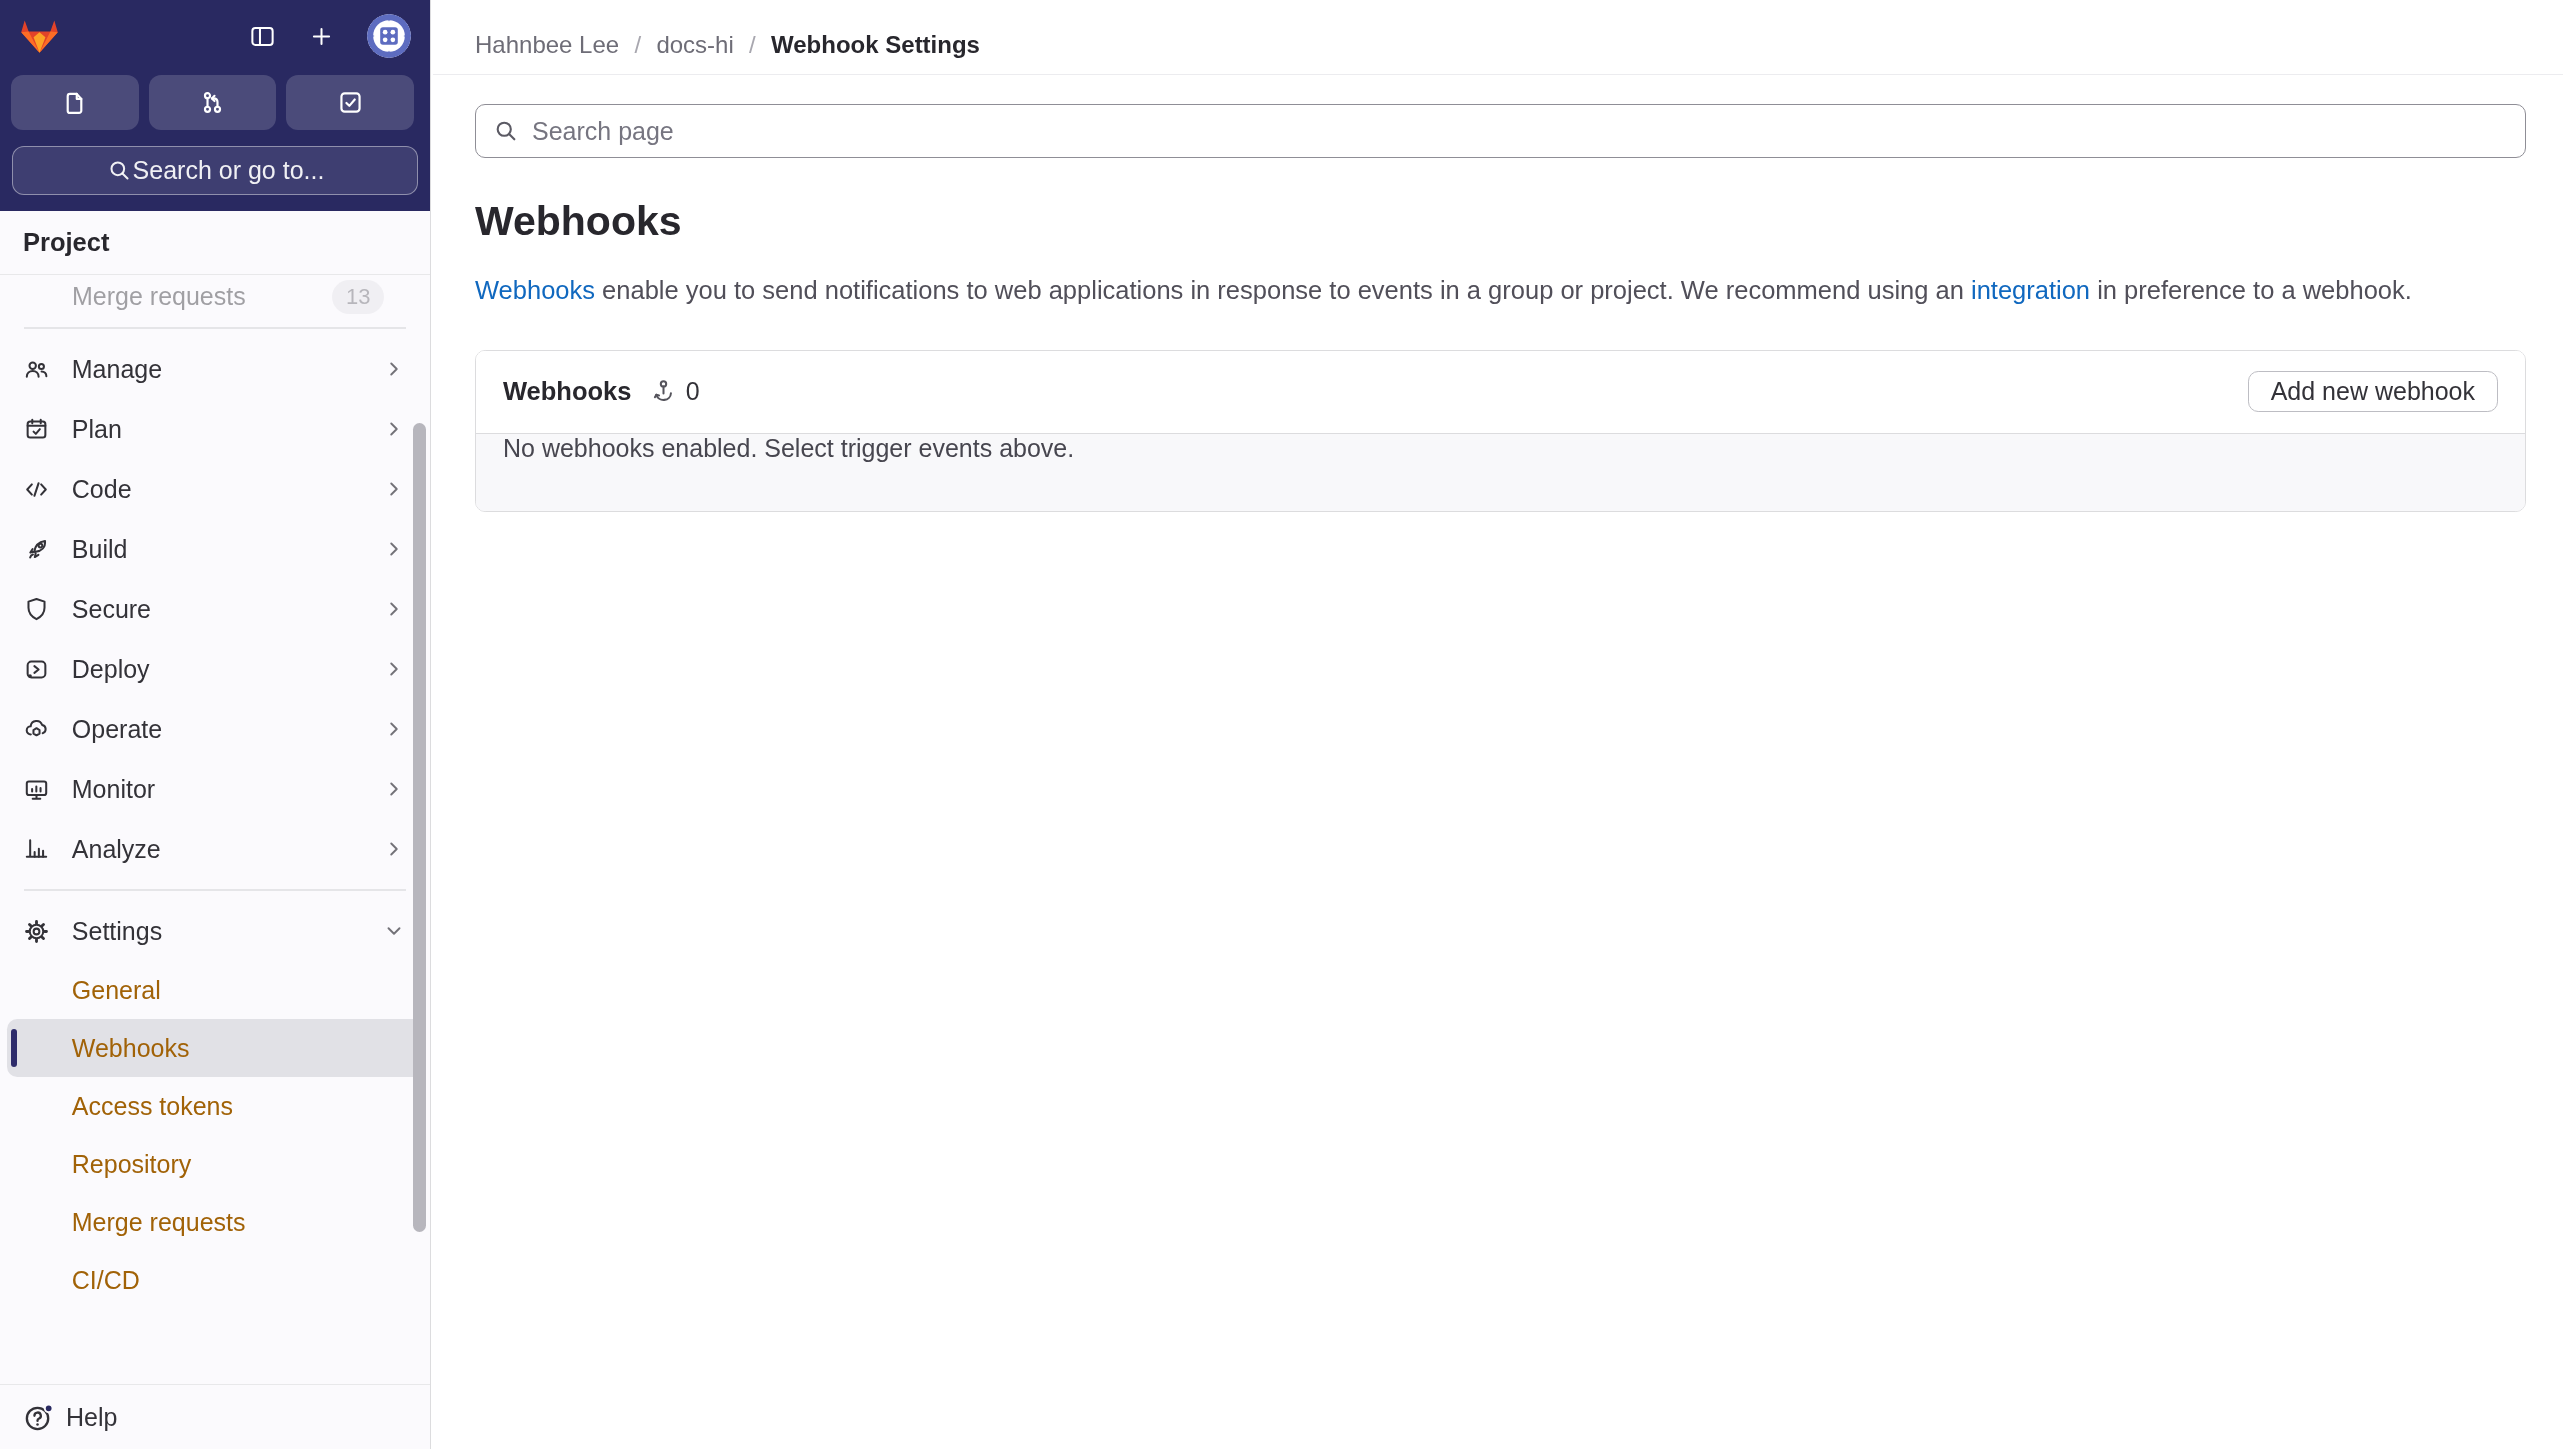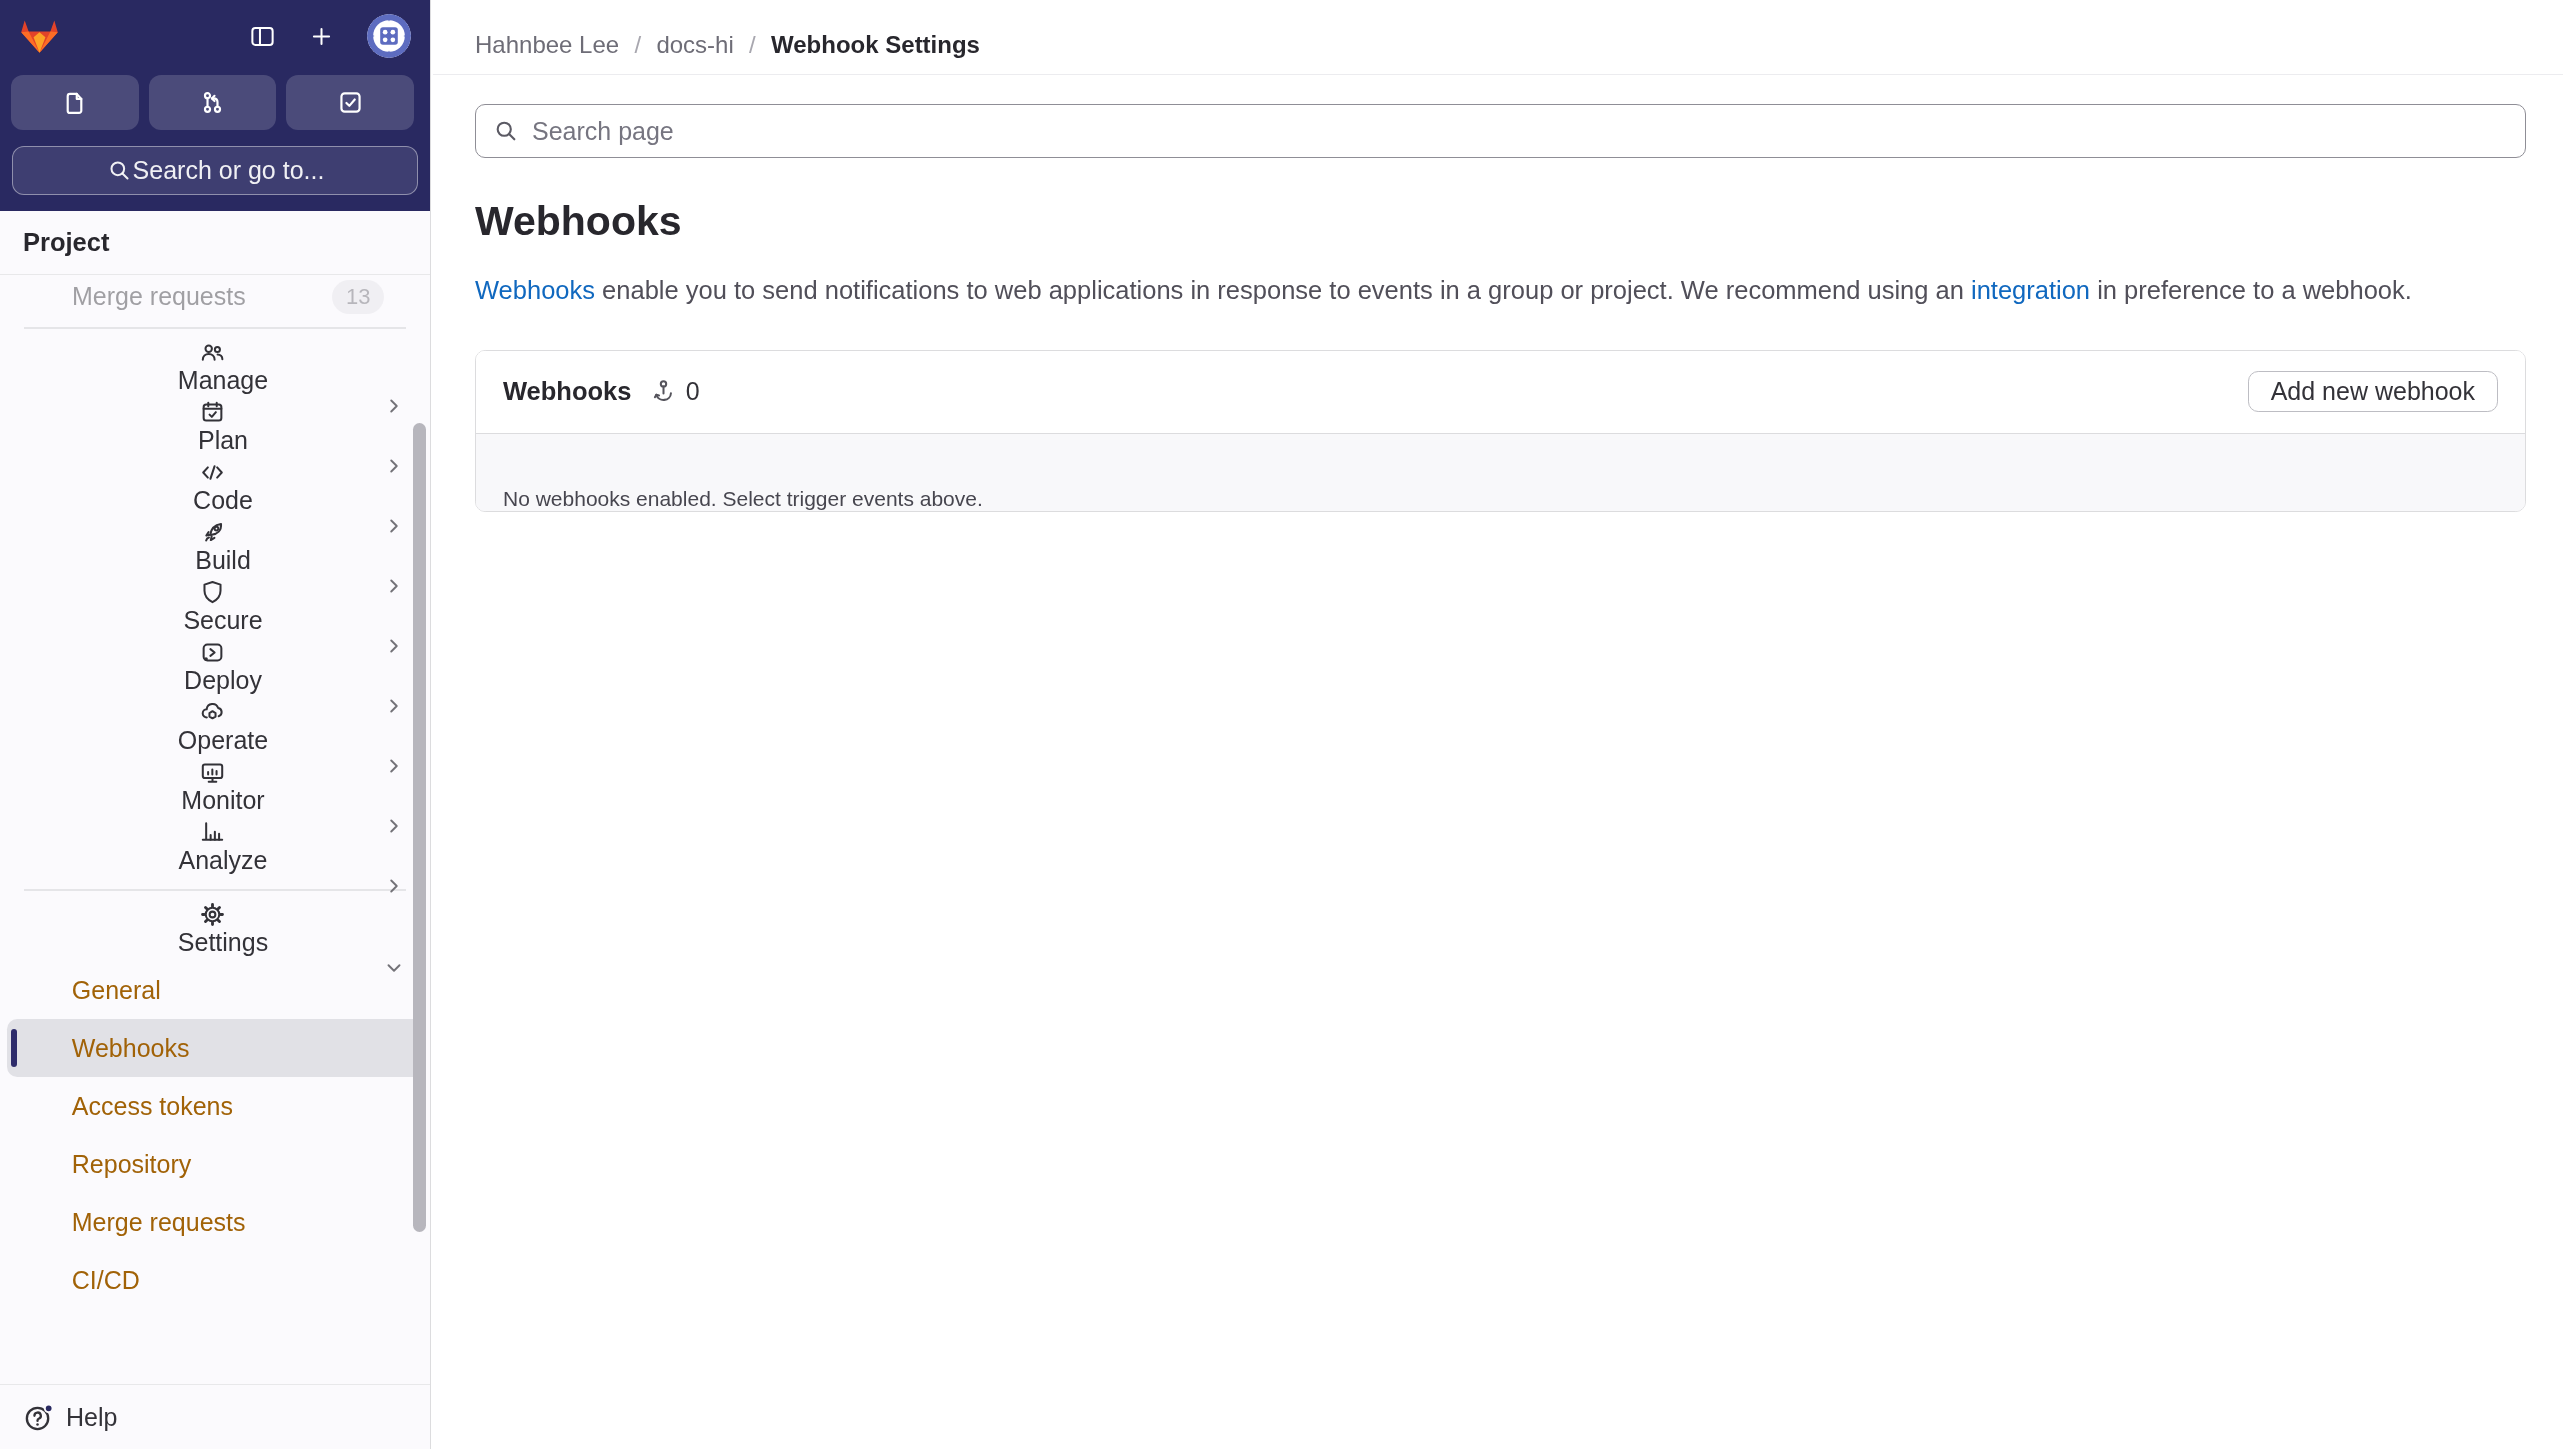--- a/index.html
+++ b/index.html
@@ -33,21 +33,21 @@
   .sb-section-title{ height:64px; display:flex; align-items:center; padding-left:23px;
     font-size:25.5px; font-weight:700; color:#28272d; border-bottom:1.7px solid var(--divider); }
   .sb-nav{ position:absolute; top:276px; bottom:65px; left:0; right:0; overflow:hidden; }
   .pinned-row{ height:41px; display:flex; align-items:center; opacity:.45; cursor:pointer; }
   .pinned-label{ padding-left:72px; font-size:25px; color:#333238; }
   .badge{ margin-left:auto; margin-right:46px; min-width:48px; height:34px; padding:0 13.6px;
     background:#e4e3e8; border-radius:17px; display:flex; align-items:center; justify-content:center;
     font-size:22px; color:#67666e; }
   .nav-divider{ height:1.7px; background:#e5e5e8; margin:10.2px 24px; }
   .nav-item{ position:relative; height:60px; margin:0 6.8px; border-radius:10.2px;
-    display:flex; align-items:center; padding-left:16px; font-size:25px; cursor:pointer;flex-direction:column; }
+    display:flex; align-items:center; padding-left:16px; font-size:25px; cursor:pointer; }
   .nav-icon{ width:27px; height:27px; color:#333238; margin-right:22px; }
   .nav-label{ color:#333238; }
   .chev{ width:22px; height:22px; color:#737278; margin-left:auto; margin-right:18.7px; }
   .sub-item{ position:relative; height:58px; margin:0 6.8px; border-radius:10.2px;
     display:flex; align-items:center; padding-left:65px; font-size:25px; color:#a16207; cursor:pointer; }
   .sub-item.active{ background:#e1e1e6; }
   .active-bar{ position:absolute; left:4.3px; top:10.2px; bottom:10.2px; width:6px; border-radius:3.4px;
     background:var(--indicator); }
   .sub-item.partial{ opacity:.18; }
   .sb-footer{ position:absolute; left:0; right:0; bottom:0; height:65px; background:var(--sidebar-bg);
@@ -77,22 +77,22 @@
   .card{ margin-top:41px; border:1.7px solid var(--border); border-radius:10.2px; }
   .card-header{ height:82px; display:flex; align-items:center; padding:0 27px; background:#fff;
     border-radius:8.5px 8.5px 0 0; }
   .card-title{ font-size:25.5px; font-weight:700; color:#28272d; }
   .hook-icon{ width:27px; height:27px; color:#55545c; margin-left:18.7px; }
   .hook-count{ font-size:25px; color:#333238; margin-left:8.5px; }
   .add-webhook-btn{ margin-left:auto; height:41px; padding:0 22px; background:#fff;
     border:1.7px solid #bdbdc3; border-radius:10.2px; font-size:25px; color:#333238; cursor:pointer;
     font-family:"Liberation Sans","DejaVu Sans",sans-serif; }
   .card-body{ height:78px; background:#f8f8fa; border-top:1.7px solid var(--border);
-    border-radius:0 0 8.5px 8.5px; display:flex; align-items:flex-end; padding:0 27px;
-    font-size:21px; color:#47464f; }
+    border-radius:0 0 8.5px 8.5px; display:flex; align-items:flex-start; padding:0 27px;
+    font-size:25px; color:#47464f; }
 </style>
 </head>
 <body>
 
 <div class="sidebar">
   <div class="sb-header">
     <div class="sb-toprow">
       <span class="logo icon">
           <svg viewBox="0 0 36 33">
      <path fill="#e24329" d="M1.7 12.8 4.8 2.2 8.3 12 H27.7 L31.2 2.2 34.3 12.8 18 31 Z"></path>

